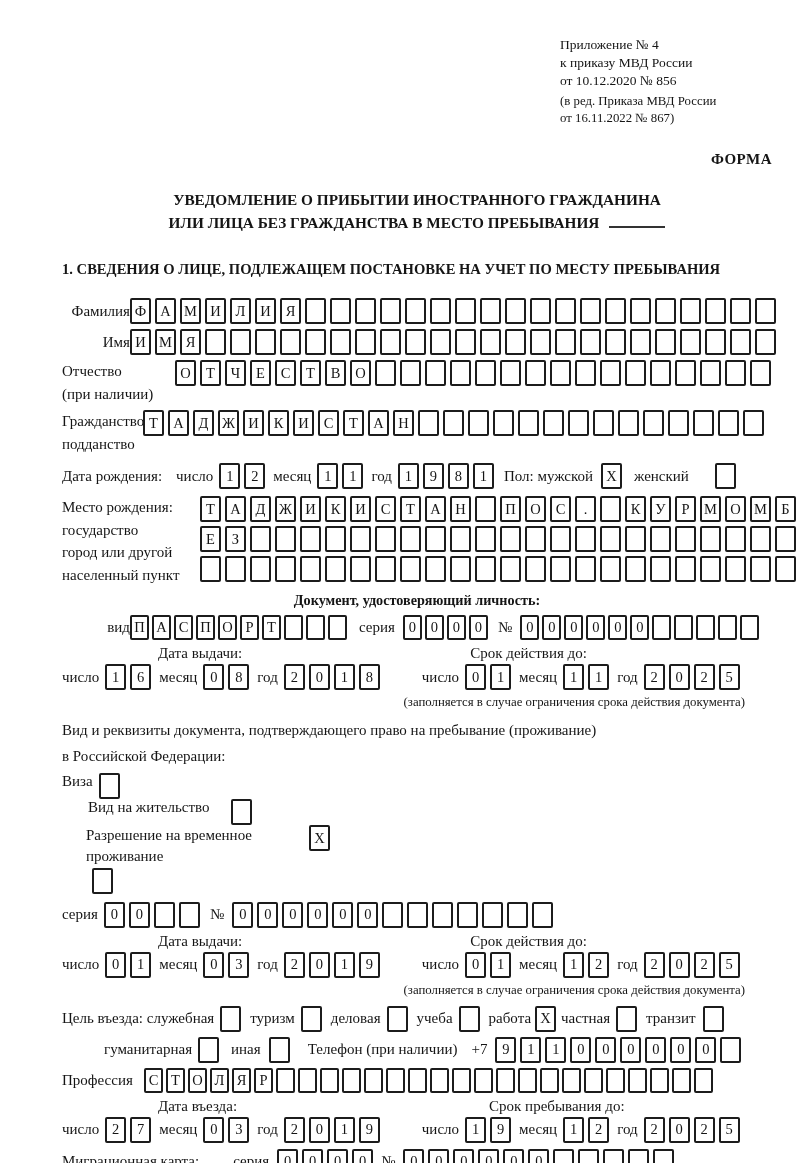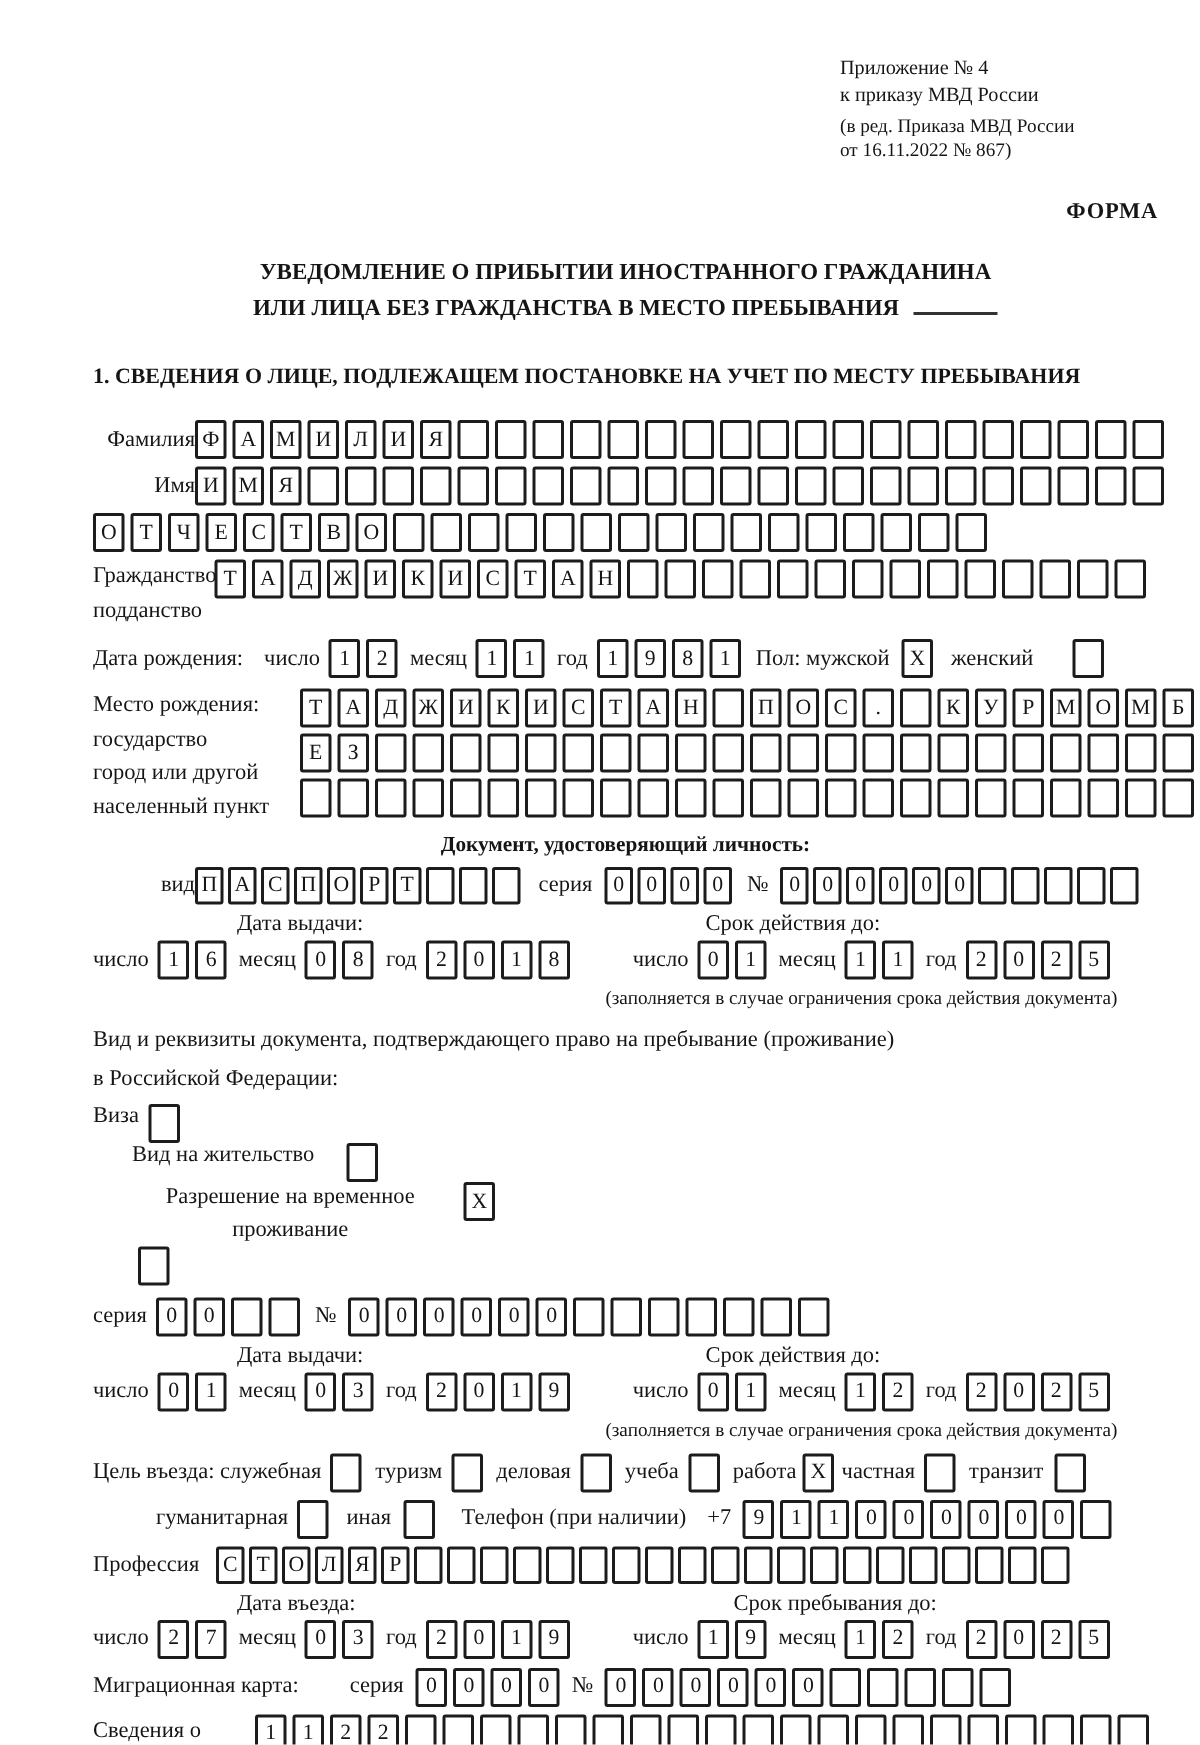--- a/index.html
+++ b/index.html
@@ -54,36 +54,37 @@
   .dates-caption { margin-bottom: 2px; }
   .dates-caption .c1 { margin-left: 96px; }
   .dates-caption .c2 { margin-left: 228px; }
   .gapL { margin-left: 42px; }
   .note-r { text-align: right; padding-right: 27px; font-size: 12.8px; margin: 1px 0 8px; }
 
   .plain { line-height: 1.7; }
 
   .chk-row { display: flex; align-items: flex-start; margin-top: 4px; margin-bottom: 8px; flex-direction: column; }
   .chk-item { display: flex; align-items: flex-start; }
-  .wraplbl { text-align: center; line-height: 1.42; }
+  .wraplbl { text-align: left; line-height: 1.42; }
   .w215 { width: 215px; } .w185 { width: 185px; }
 
   .purpose-row { margin-top: 2px; }
   .indent42 { margin-left: 42px; }
 
   .reps { margin-top: 2px; }
 </style>
 </head>
 <body>
 
 <div class="page">
 
   <div class="hdr">
     <div>Приложение № 4</div>
     <div>к приказу МВД России</div>
+    <div>от 10.12.2020 № 856</div>
     <div class="sub">
       <div>(в ред. Приказа МВД России</div>
       <div>от 16.11.2022 № 867)</div>
     </div>
   </div>
   <div class="forma">ФОРМА</div>
 
   <div class="title">
     <div>УВЕДОМЛЕНИЕ О ПРИБЫТИИ ИНОСТРАННОГО ГРАЖДАНИНА</div>
     <div>
@@ -151,20 +152,24 @@
         <span class="cell">&nbsp;</span>
         <span class="cell">&nbsp;</span>
         <span class="cell">&nbsp;</span>
         <span class="cell">&nbsp;</span>
         <span class="cell">&nbsp;</span>
         <span class="cell">&nbsp;</span>
       </span>
   </div>
 
   <div class="row top">
+    <span class="lblcol w113">
+      <div>Отчество</div>
+      <div>(при наличии)</div>
+    </span>
     <span class="boxes">
         <span class="cell">О</span>
         <span class="cell">Т</span>
         <span class="cell">Ч</span>
         <span class="cell">Е</span>
         <span class="cell">С</span>
         <span class="cell">Т</span>
         <span class="cell">В</span>
         <span class="cell">О</span>
         <span class="cell">&nbsp;</span>

